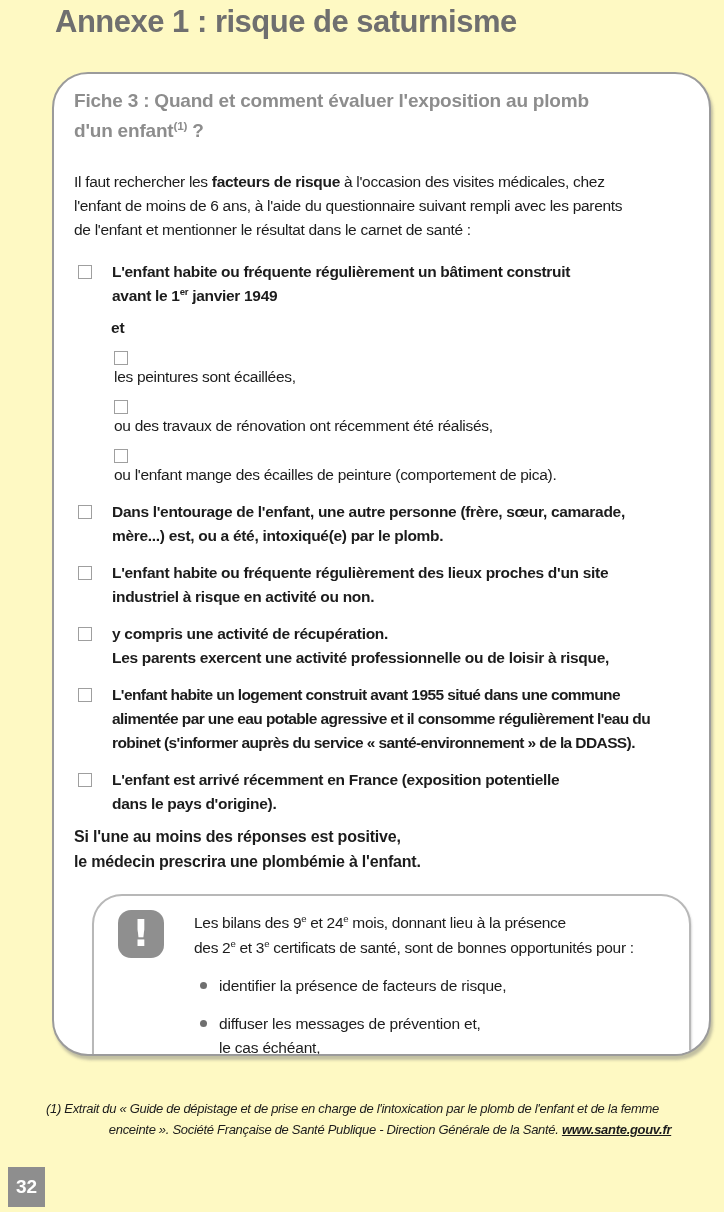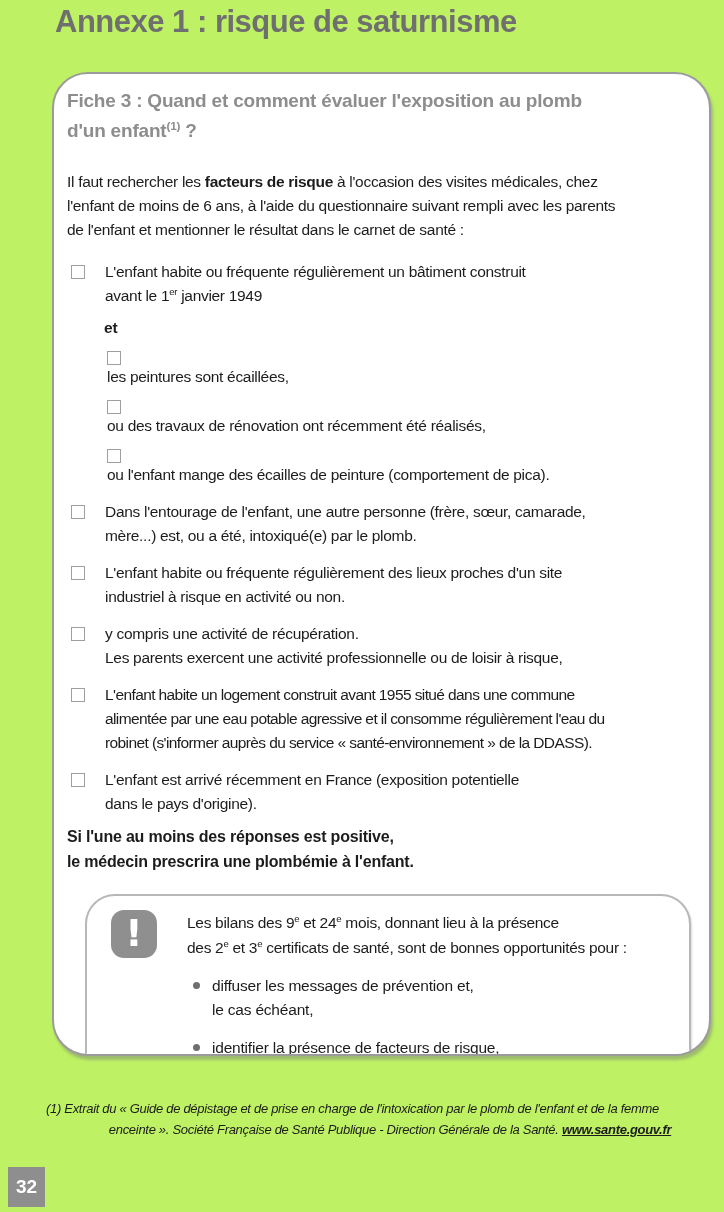--- a/index.html
+++ b/index.html
@@ -1,36 +1,36 @@
 <!DOCTYPE html>
 <html><head>
 <meta charset="utf-8">
 <style>
   html,body{margin:0;padding:0;background:#fff;}
   .page{
-    position:relative;width:724px;height:1212px;background:#bef264;
+    position:relative;width:724px;height:1212px;background:#fef9c3;
     font-family:"Liberation Sans", sans-serif;color:#1c1c1c;overflow:hidden;
   }
   .page-title{
     position:absolute;left:55px;top:4px;margin:0;
     font-size:31px;font-weight:bold;color:#6f6f6f;letter-spacing:-0.5px;
   }
   .outer-box{
     position:absolute;left:52px;top:72px;width:659px;height:984px;
     border:2px solid #9b9b9b;border-radius:36px;background:#fff;
     box-shadow:2px 4px 3px rgba(120,120,120,.45);
-    box-sizing:border-box;padding:0 14px 0 13px;overflow:hidden;
+    box-sizing:border-box;padding:0 14px 0 20px;overflow:hidden;
   }
   .fiche-heading{
     margin:12px 0 0 0;font-size:19px;font-weight:bold;color:#8d8d8d;
     line-height:30px;letter-spacing:-0.2px;
   }
   .intro{margin-top:24px;font-size:15.5px;line-height:24px;letter-spacing:-0.3px;}
   .check-item{display:flex;align-items:flex-start;}
-  .check-item.lvl0{margin-top:13px;padding-left:4px;}
+  .check-item.lvl0{margin-top:13px;padding-left:4px;font-weight:bold;}
   .check-item.first{margin-top:18px;}
   .check-item.lvl1{margin-top:6px;padding-left:40px;flex-direction:column;}
   .cbox{
     flex:0 0 auto;width:12px;height:12px;border:1px solid #9f9f9f;background:#fff;
     margin-top:5px;margin-right:20px;
   }
   .check-text{font-size:15.5px;line-height:24px;letter-spacing:-0.3px;}
   .check-text.tight{letter-spacing:-0.6px;}
   .label-et{margin-top:8px;padding-left:37px;font-size:15.5px;line-height:24px;}
   .conclusion{
@@ -161,36 +161,36 @@
       </div>
 
     <div class="info-box">
       <div class="warn-icon">!</div>
       <div class="info-content">
         <div class="info-intro" id="info-intro">
             <div class="tline"><span>Les bilans des 9</span><sup>e</sup><span> et 24</span><sup>e</sup><span> mois, donnant lieu à la présence</span></div>
             <div class="tline"><span>des 2</span><sup>e</sup><span> et 3</span><sup>e</sup><span> certificats de santé, sont de bonnes opportunités pour :</span></div>
           </div>
         <ul class="bullet-list" id="info-bullets">
+            <li class="bullet-item">
+              <span class="bullet-dot"></span>
+              <div class="bullet-text">
+                <div class="tline"><span>identifier la présence de facteurs de risque,</span></div>
+              </div>
+            </li>
             <li class="bullet-item">
               <span class="bullet-dot"></span>
               <div class="bullet-text">
                 <div class="tline"><span>diffuser les messages de prévention et,</span></div>
                 <div class="tline"><span>le cas échéant,</span></div>
               </div>
             </li>
             <li class="bullet-item">
               <span class="bullet-dot"></span>
               <div class="bullet-text">
-                <div class="tline"><span>identifier la présence de facteurs de risque,</span></div>
-              </div>
-            </li>
-            <li class="bullet-item">
-              <span class="bullet-dot"></span>
-              <div class="bullet-text">
                 <div class="tline"><span>proposer une plombémie de dépistage.</span></div>
               </div>
             </li>
           </ul>
       </div>
     </div>
   </div>
 
   <div class="footnote" id="footnote">
       <div class="tline fn-line-0"><span>(1) Extrait du « Guide de dépistage et de prise en charge de l'intoxication par le plomb de l'enfant et de la femme</span></div>

